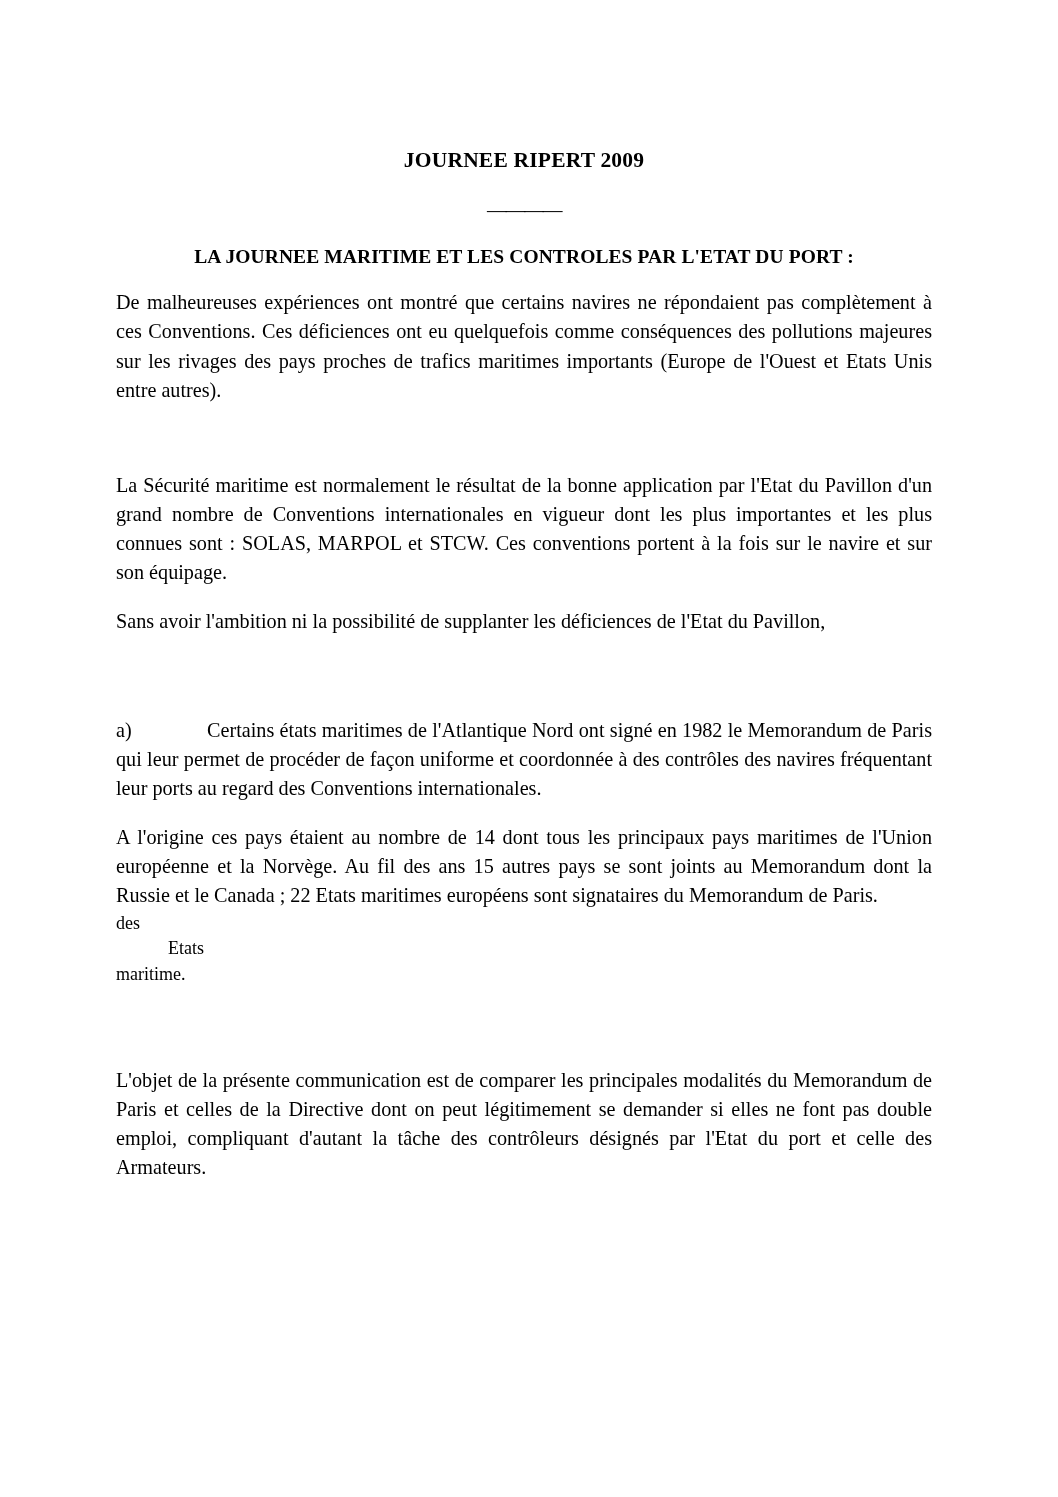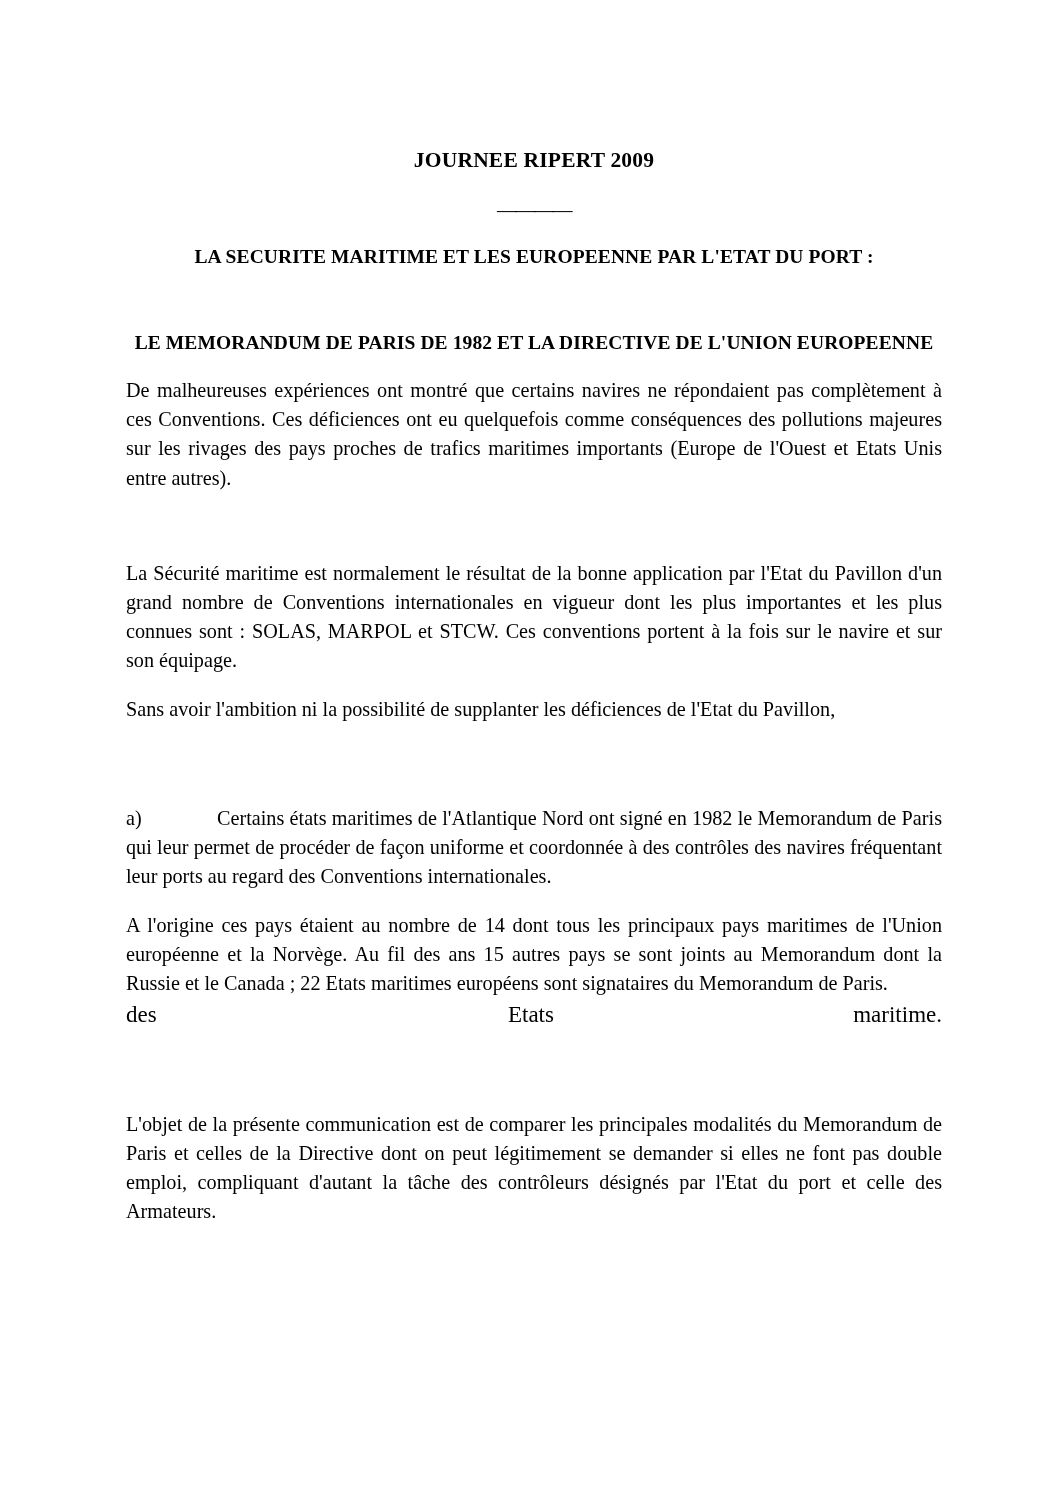--- a/index.html
+++ b/index.html
@@ -17,21 +17,21 @@
     position: relative;
     width: 1058px;
     height: 1497px;
     margin: 0 auto;
     background: #ffffff;
     overflow: hidden;
     box-sizing: border-box;
   }
   .content {
     position: absolute;
-    left: 126px;
+    left: 116px;
     top: 0;
     width: 816px;
   }
 
   
   .doc-title {
     font-size: 21.5px;
     font-weight: bold;
     text-align: center;
     letter-spacing: 0.2px;
@@ -87,40 +87,40 @@
   .marker {
     display: inline-block;
     width: 91px;
   }
 
   
   .stretch-line {
     display: flex;
     justify-content: space-between;
     width: 100%;
-    font-size: 23px;
+    font-size: 18px;
     line-height: 1.44;
+    flex-direction: column;
   }
   .stretch-line .seg-mid { margin-left: 52px; }
 </style>
 </head>
 <body>
 
 <div class="page">
   <div class="content">
 
     <h1 class="doc-title">JOURNEE RIPERT 2009</h1>
 
     <div class="rule-row">
       <span class="rule-glyph">————</span>
     </div>
 
-    <h2 class="heading-2">LA SECURITE MARITIME ET LES EUROPEENNE PAR L'ETAT DU PORT :</h2>
+    <h2 class="heading-2">LA JOURNEE MARITIME ET LES CONTROLES PAR L'ETAT DU PORT :</h2>
 
-    <h2 class="heading-3">LE MEMORANDUM DE PARIS DE 1982 ET LA DIRECTIVE DE L'UNION EUROPEENNE</h2>
 
     <p class="para gap-para">De malheureuses expériences ont montré que certains navires ne répondaient pas complètement à ces Conventions. Ces déficiences ont eu quelquefois comme conséquences des pollutions majeures sur les rivages des pays proches de trafics maritimes importants (Europe de l'Ouest et Etats Unis entre autres).</p>
 
     <p class="para gap-before-first">La Sécurité maritime est normalement le résultat de la bonne application par l'Etat du Pavillon d'un grand nombre de Conventions internationales en vigueur dont les plus importantes et les plus connues sont : SOLAS, MARPOL et STCW. Ces conventions portent à la fois sur le navire et sur son équipage.</p>
 
     <p class="para gap-para">Sans avoir l'ambition ni la possibilité de supplanter les déficiences de l'Etat du Pavillon,</p>
 
     <p class="para gap-block-a">
       <span class="marker">a)</span><span>Certains états maritimes de l'Atlantique Nord ont signé en 1982 le Memorandum de Paris qui leur permet de procéder de façon uniforme et coordonnée à des contrôles des navires fréquentant leur ports au regard des Conventions internationales.</span>
     </p>

